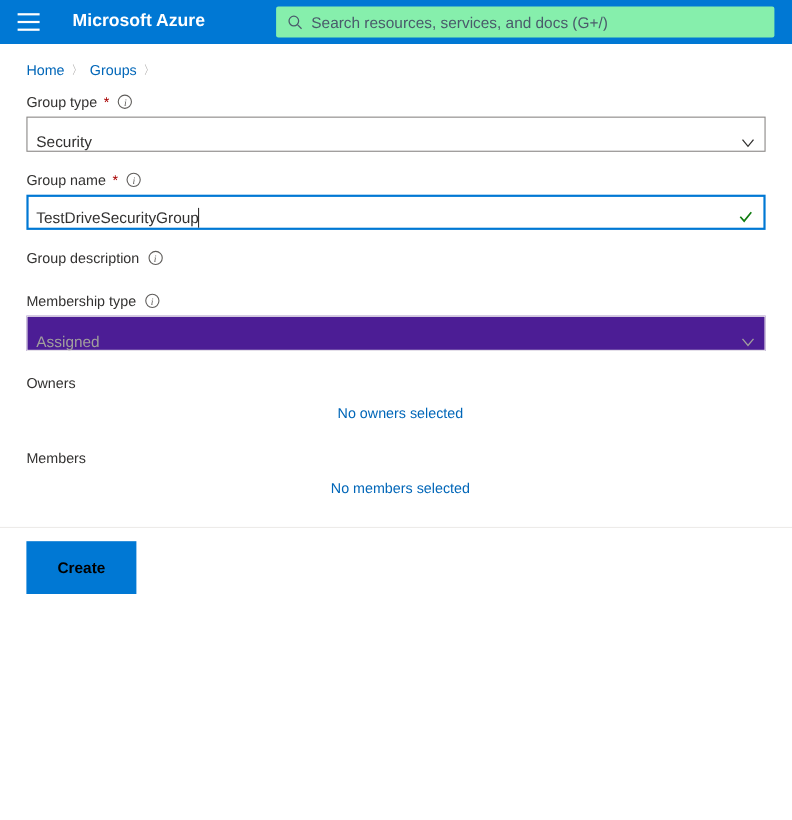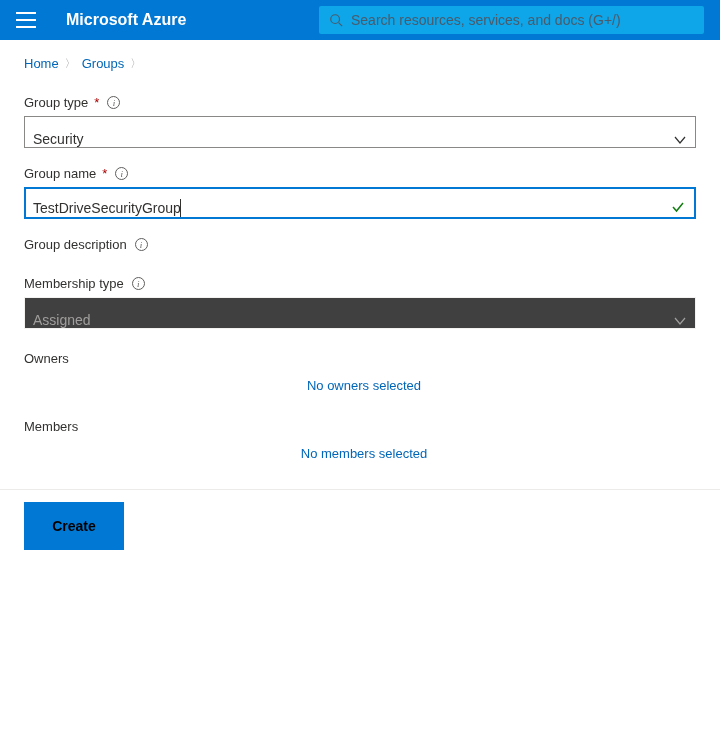--- a/index.html
+++ b/index.html
@@ -10,43 +10,43 @@
       height: 40px;
       display: flex;
       align-items: center;
       padding: 0 16px;
     }
     .hamburger-icon { width: 20px; height: 16px; display: flex; flex-direction: column; justify-content: space-between; cursor: pointer; }
     .hamburger-icon span { height: 2px; background: #fff; display: block; }
     .brand { color: #fff; font-weight: 600; font-size: 16px; margin-left: 30px; }
     .search-box {
       margin-left: auto;
-      background: #0ea5e9;
+      background: #86efac;
       border-radius: 2px;
       height: 28px;
-      width: 385px;
+      width: 453px;
       display: flex;
       align-items: center;
       padding: 0 10px;
       gap: 8px;
     }
     .search-icon svg { display: block; }
     .search-input {
       flex: 1;
       border: none;
       background: transparent;
       outline: none;
       font-size: 14px;
       color: #323130;
     }
     .search-input::placeholder { color: #4a5b6b; }
 
     .content { padding: 16px 24px 0 24px; }
 
-    .breadcrumb { font-size: 13px; display: flex; align-items: center; gap: 6px; margin-bottom: 24px; }
+    .breadcrumb { font-size: 13px; display: flex; align-items: center; gap: 6px; margin-bottom: 14px; }
     .breadcrumb a { color: #0066b8; text-decoration: none; cursor: pointer; }
     .breadcrumb .sep { color: #a19f9d; font-size: 11px; }
 
     .title-row { display: flex; align-items: center; gap: 16px; margin-bottom: 50px; }
     .page-title { font-size: 28px; font-weight: 600; color: #323130; }
     .more-icon { color: #323130; font-size: 16px; cursor: pointer; padding: 4px; letter-spacing: 1px; }
 
     .form { display: flex; flex-direction: column; }
 
     .field { margin-bottom: 18px; }
@@ -61,21 +61,21 @@
       background: #fff;
       font-size: 14px;
       padding: 0 8px;
       display: flex;
       align-items: flex-end;
       justify-content: space-between;
       color: #323130;
       cursor: pointer;
       position: relative;
     }
-    .select-box.disabled { background: #404040; border-color: #f3f2f1; color: #a19f9d; cursor: default; }
+    .select-box.disabled { background: #4c1d95; border-color: #f3f2f1; color: #a19f9d; cursor: default; }
     .chevron-down svg { display: block; }
     .chevron-down.muted svg path { stroke: #a19f9d; }
 
     .text-input { cursor: text; }
     .text-input.focused { border: 2px solid #0078d4; padding: 0 7px; }
     .text-input input { border: none; outline: none; flex: 1; font-size: 14px; color: #323130; background: transparent; }
     .text-input input::placeholder { color: #605e5c; }
     .check-icon { color: #107c10; margin-right: 2px; }
     .text-cursor { border-right: 1px solid #323130; height: 18px; margin-left: -1px; }
 

